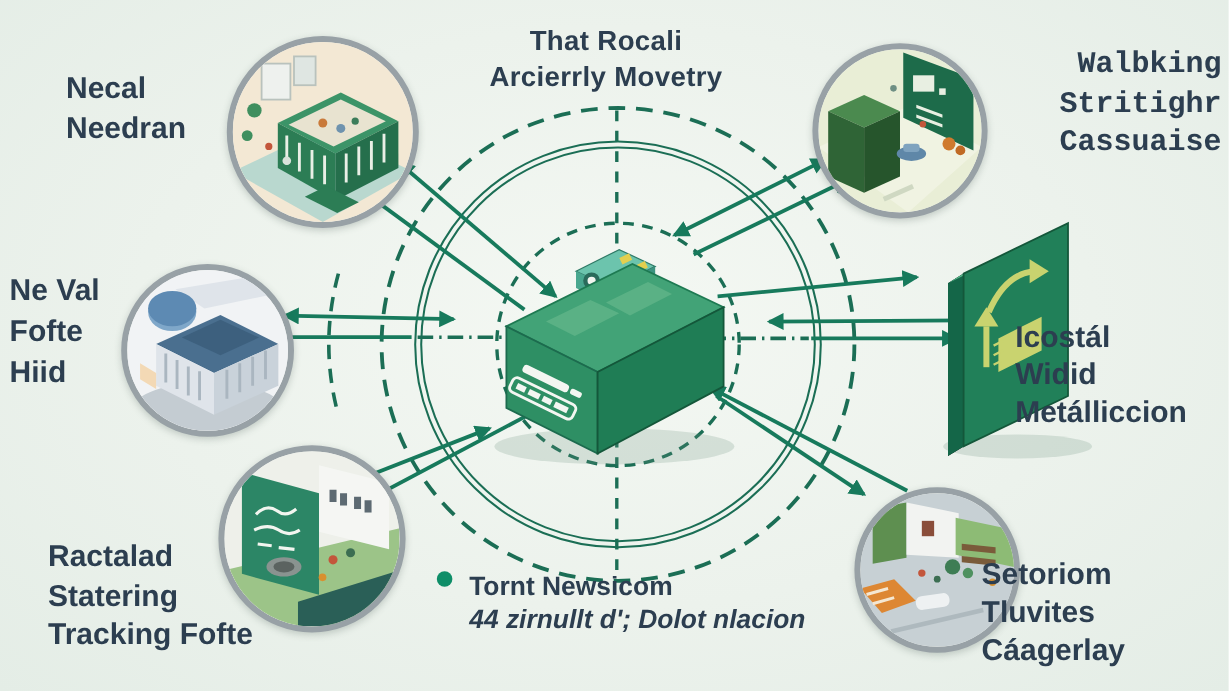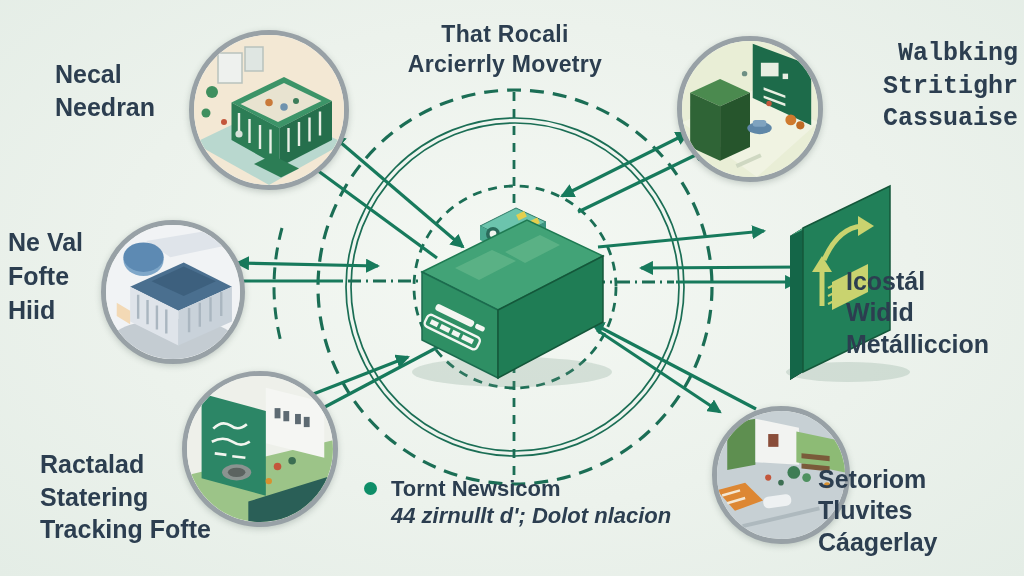--- a/index.html
+++ b/index.html
@@ -21,21 +21,21 @@
   #lbl-ml{left:8px;top:226px;width:100px;font-size:25px;line-height:1.35;}
   #lbl-mr{left:846px;top:266px;width:178px;font-size:25px;line-height:1.25;}
   #lbl-bl{left:40px;top:424px;width:220px;font-size:25px;line-height:1.3;margin-top:24px;}
   #lbl-br{left:818px;top:464px;width:165px;font-size:25px;line-height:1.25;}
   
   .node{border:5px solid #98a1a6;border-radius:50%;overflow:hidden;z-index:4;
         box-shadow:0 2px 6px rgba(60,80,70,.25); background:#eef1ec;}
   .node svg{width:100%;height:100%;}
   
   #legend{left:364px;top:476px;z-index:6;color:#2c3e50;font-weight:700;font-size:22px;line-height:1.18;}
-  .leg-row{display:flex;align-items:center;margin-bottom:1px;}
+  .leg-row{display:flex;margin-bottom:1px;}
   .leg-dot{width:13px;height:13px;border-radius:50%;background:#0e8e68;margin-right:14px;flex:0 0 auto;}
   .leg-indent{margin-left:27px;font-style:italic;}
 </style>
 </head>
 <body>
 
 <div id="stage">
 
   <svg class="abs" style="left:0;top:0;z-index:1;" width="1024" height="576" viewBox="0 0 1024 576">
     <defs>

